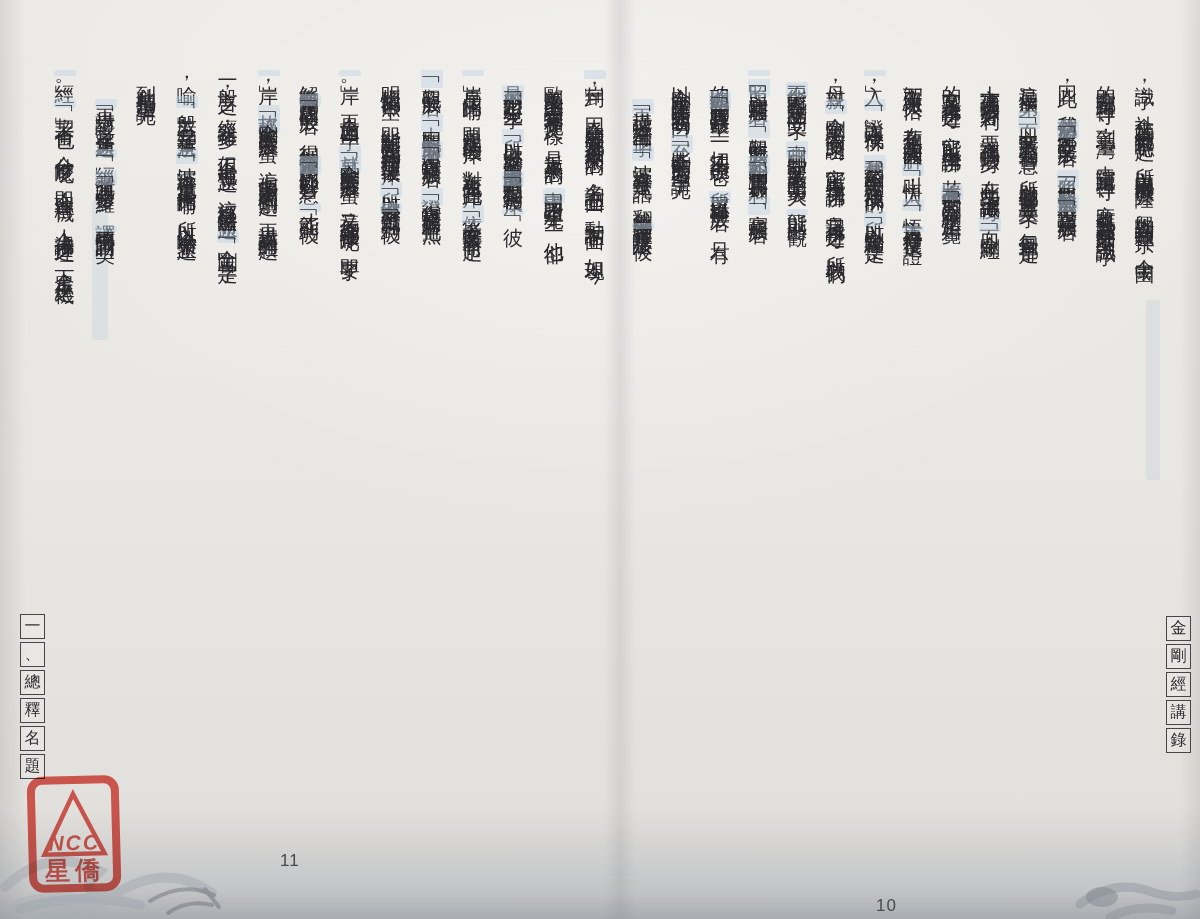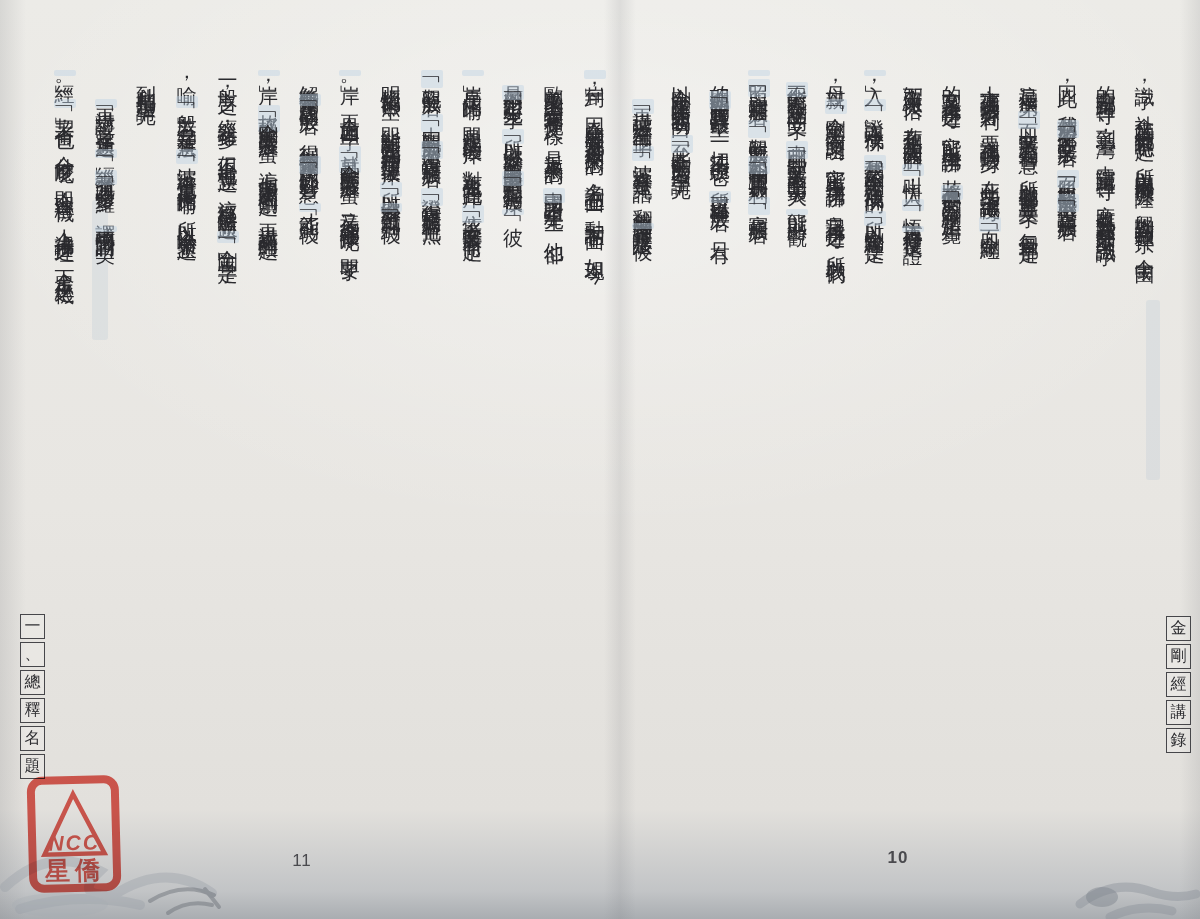--- a/index.html
+++ b/index.html
@@ -45,24 +45,24 @@
   .margin-label{position:absolute;z-index:2;display:flex;flex-direction:column;}
   .margin-label.right{left:1166px;top:616px;}
   .margin-label.left{left:20px;top:614px;}
   .char-box{
     width:25px;height:25px;margin-bottom:3px;
     border:1.5px solid #46464a;box-sizing:border-box;
     display:flex;align-items:center;justify-content:center;
     font-size:16px;color:#2c2c30;background:rgba(255,255,255,.15);
   }
   .page-number{
-    position:absolute;z-index:2;width:44px;text-align:center;
+    position:absolute;z-index:2;width:44px;
     font-size:17px;color:#4a4a4e;letter-spacing:1px;
   }
-  .page-number.right{left:876px;top:848px;font-weight:bold;}
+  .page-number.right{left:876px;top:896px;}
   .page-number.left{left:280px;top:851px;}
   .stamp{
     position:absolute;left:26px;top:774px;width:96px;height:120px;z-index:4;
     mix-blend-mode:multiply;opacity:.88;transform:rotate(-1.5deg);
   }
   .artwork{position:absolute;z-index:1;}
   .artwork.bl{left:0;bottom:0;}
   .artwork.br{right:0;bottom:0;}
   .bleed{
     position:absolute;z-index:1;background:rgba(160,185,205,.18);border-radius:3px;

